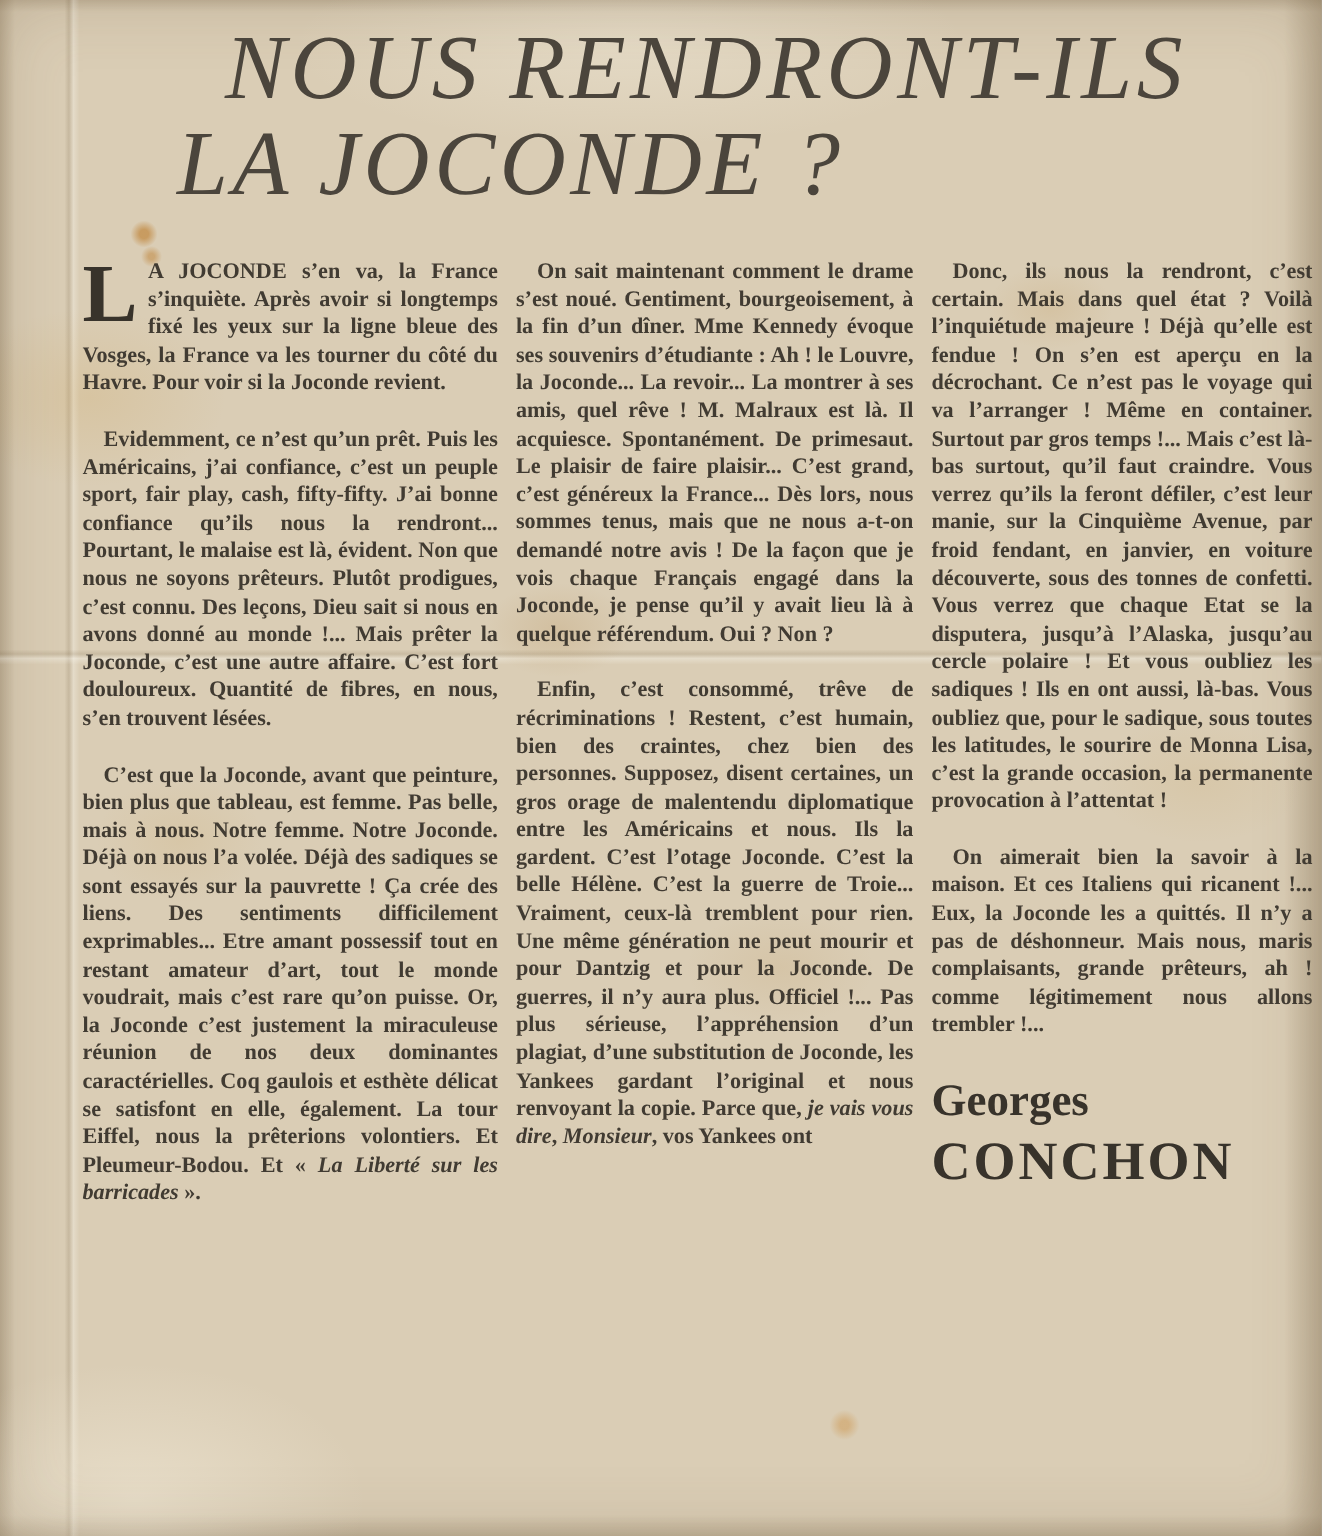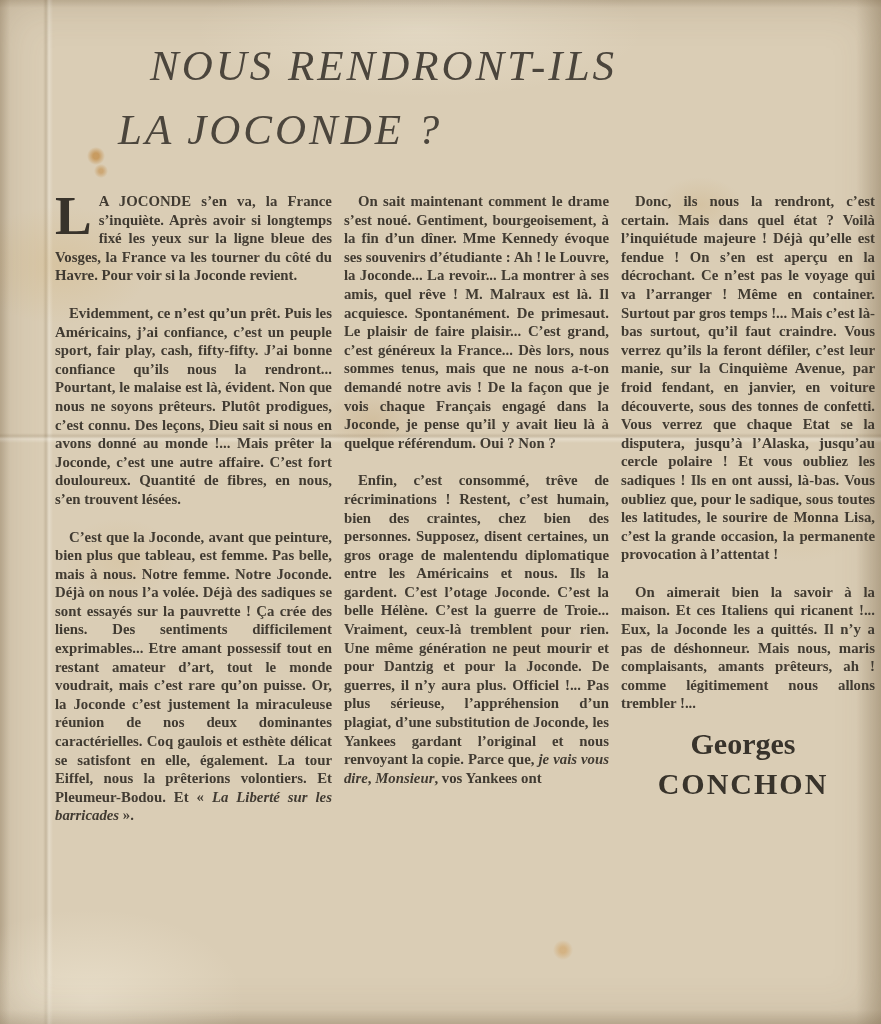--- a/index.html
+++ b/index.html
@@ -30,24 +30,24 @@
       
       linear-gradient(90deg, rgba(0,0,0,0) 43px, rgba(110,90,60,.18) 46px, rgba(255,255,250,.28) 49px, rgba(0,0,0,0) 53px),
       
       linear-gradient(90deg, rgba(120,100,70,.28) 0px, rgba(120,100,70,0) 10px, rgba(120,100,70,0) 856px, rgba(120,100,70,.30) 881px),
       linear-gradient(180deg, rgba(120,100,70,.22) 0px, rgba(120,100,70,0) 8px, rgba(120,100,70,0) 1010px, rgba(120,100,70,.25) 1024px);
     box-shadow: inset 0 0 46px rgba(95,75,45,.22);
     font-family:"Liberation Serif", serif;
     color:#403a32;
   }
   .headline{
-    margin:34px 0 0 118px;
+    margin:14px 0 0 118px;
     font-style:italic;
     font-weight:normal;
-    font-size:43px;
+    font-size:61px;
     line-height:64px;
     letter-spacing:3px;
     color:#4b453c;
   }
   .headline .l1{display:block;margin-left:32px;}
   .headline .l2{display:block;}
   .cols{
     display:flex;
     margin:30px 6px 0 55px;
     gap:12px;
@@ -73,34 +73,34 @@
   .it{font-style:italic;}
   .dropcap{
     float:left;
     font-size:55px;
     line-height:42px;
     padding:3px 7px 0 0;
     font-weight:bold;
     color:#38332b;
   }
   .byline{
-    margin-top:14px;
-    text-align:center;
+    margin-top:24px;
+    text-align:left;
     padding-right:10px;
     color:#38332b;
   }
   .byline .first{
     display:block;
     font-size:30px;
     line-height:34px;
     font-weight:bold;
   }
   .byline .last{
     display:block;
-    font-size:30px;
+    font-size:36px;
     line-height:46px;
     font-weight:bold;
     letter-spacing:2px;
   }
 </style>
 </head>
 <body>
 
 <div class="paper">
 
@@ -119,21 +119,21 @@
       <p class="ind"><span>C’est que la Joconde, avant que peinture, bien plus que tableau, est femme. Pas belle, mais à nous. Notre femme. Notre Joconde. Déjà on nous l’a volée. Déjà des sadiques se sont essayés sur la pauvrette ! Ça crée des liens. Des sentiments difficilement exprimables... Etre amant possessif tout en restant amateur d’art, tout le monde voudrait, mais c’est rare qu’on puisse. Or, la Joconde c’est justement la miraculeuse réunion de nos deux dominantes caractérielles. Coq gaulois et esthète délicat se satisfont en elle, également. La tour Eiffel, nous la prêterions volontiers. Et Pleumeur-Bodou. Et « </span><span class="it">La Liberté sur les barricades</span><span> ».</span></p>
     </div>
 
     <div class="col col2">
       <p class="ind"><span>On sait maintenant comment le drame s’est noué. Gentiment, bourgeoisement, à la fin d’un dîner. Mme Kennedy évoque ses souvenirs d’étudiante : Ah ! le Louvre, la Joconde... La revoir... La montrer à ses amis, quel rêve ! M. Malraux est là. Il acquiesce. Spontanément. De primesaut. Le plaisir de faire plaisir... C’est grand, c’est généreux la France... Dès lors, nous sommes tenus, mais que ne nous a-t-on demandé notre avis ! De la façon que je vois chaque Français engagé dans la Joconde, je pense qu’il y avait lieu là à quelque référendum. Oui ? Non ?</span></p>
       <p class="ind"><span>Enfin, c’est consommé, trêve de récriminations ! Restent, c’est humain, bien des craintes, chez bien des personnes. Supposez, disent certaines, un gros orage de malentendu diplomatique entre les Américains et nous. Ils la gardent. C’est l’otage Joconde. C’est la belle Hélène. C’est la guerre de Troie... Vraiment, ceux-là tremblent pour rien. Une même génération ne peut mourir et pour Dantzig et pour la Joconde. De guerres, il n’y aura plus. Officiel !... Pas plus sérieuse, l’appréhension d’un plagiat, d’une substitution de Joconde, les Yankees gardant l’original et nous renvoyant la copie. Parce que, </span><span class="it">je vais vous dire</span><span>, </span><span class="it">Monsieur</span><span>, vos Yankees ont</span></p>
     </div>
 
     <div class="col col3">
       <p class="ind"><span>Donc, ils nous la rendront, c’est certain. Mais dans quel état ? Voilà l’inquiétude majeure ! Déjà qu’elle est fendue ! On s’en est aperçu en la décrochant. Ce n’est pas le voyage qui va l’arranger ! Même en container. Surtout par gros temps !... Mais c’est là-bas surtout, qu’il faut craindre. Vous verrez qu’ils la feront défiler, c’est leur manie, sur la Cinquième Avenue, par froid fendant, en janvier, en voiture découverte, sous des tonnes de confetti. Vous verrez que chaque Etat se la disputera, jusqu’à l’Alaska, jusqu’au cercle polaire ! Et vous oubliez les sadiques ! Ils en ont aussi, là-bas. Vous oubliez que, pour le sadique, sous toutes les latitudes, le sourire de Monna Lisa, c’est la grande occasion, la permanente provocation à l’attentat !</span></p>
-      <p class="ind"><span>On aimerait bien la savoir à la maison. Et ces Italiens qui ricanent !... Eux, la Joconde les a quittés. Il n’y a pas de déshonneur. Mais nous, maris complaisants, amants prêteurs, ah ! comme légitimement nous allons trembler !...</span></p>
+      <p class="ind"><span>On aimerait bien la savoir à la maison. Et ces Italiens qui ricanent !... Eux, la Joconde les a quittés. Il n’y a pas de déshonneur. Mais nous, maris complaisants, grande prêteurs, ah ! comme légitimement nous allons trembler !...</span></p>
 
       <div class="byline">
         <span class="first">Georges</span>
         <span class="last">CONCHON</span>
       </div>
     </div>
 
   </div>
 </div>
 

